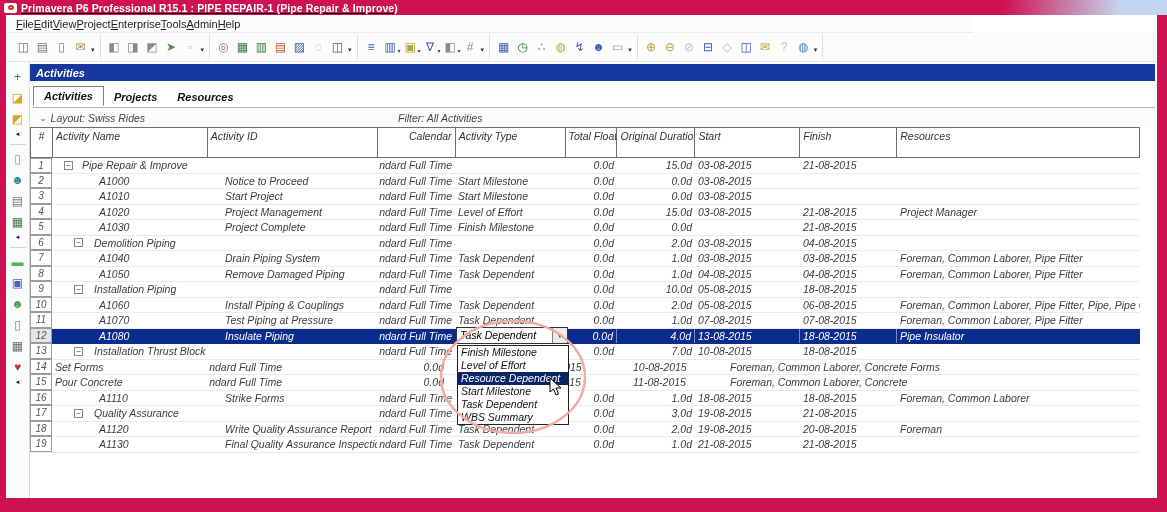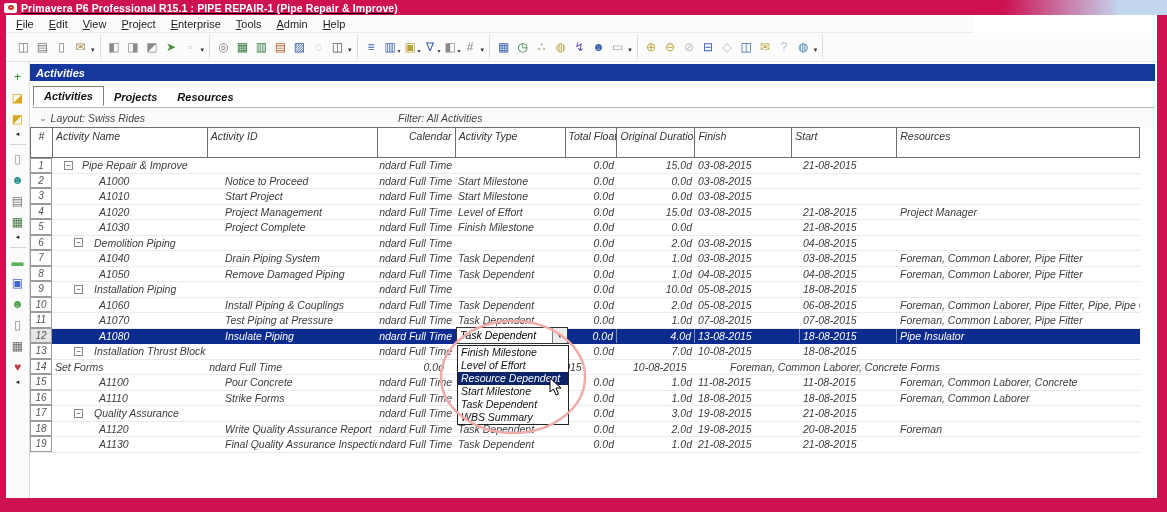--- a/index.html
+++ b/index.html
@@ -15,21 +15,21 @@
   
   .titlebar { position:absolute; left:0; top:0; width:1167px; height:15px;
               background:linear-gradient(to right, var(--accent,#CE1152) 0%, var(--accent,#CE1152) 86%, #c3d6f0 96%);
               display:flex; align-items:center; padding-left:4px; z-index:41;text-decoration:underline; }
   .app-logo { width:13px; height:10px; background:#fff; border-radius:2px; display:flex; align-items:center; justify-content:center; margin-right:4px; }
   .app-logo i { display:block; width:6px; height:5px; border:2px solid #d03022; border-radius:50%; }
   .titlebar-text { color:#fff; font-size:10.5px; font-weight:bold; white-space:nowrap; letter-spacing:.1px; }
 
   
   .menubar { position:absolute; left:6px; top:15px; width:968px; height:18px; background:#fcfcfc;
-             display:flex; align-items:center; padding-left:10px; gap:15px; border-bottom:1px solid #ececec; }
+             display:flex; align-items:center; padding-left:10px; border-bottom:1px solid #ececec; }
   .menu-item { font-size:11px; color:#222; display:inline-block; }
   .menu-item::first-letter { text-decoration:underline; }
 
   
   .toolbar { position:absolute; left:6px; top:33px; width:1151px; height:29px; background:#fcfcfc;
              display:flex; align-items:center; padding-left:4px; border-bottom:1px solid #e4e4e4; }
   .tb-group { display:flex; align-items:center; padding:0 4px; border-right:1px solid #dcdcdc; height:24px; }
   .tb-icon { width:19px; height:19px; display:flex; align-items:center; justify-content:center;
              font-size:12px; line-height:1; cursor:default; }
   .tb-caret { font-size:7px; color:#333; margin:6px 1px 0 1px; }
@@ -222,22 +222,22 @@
     </div>
 
     <div class="thead">
         <div class="th col-num al-c">#</div>
         <div class="th col-name">Activity Name</div>
         <div class="th col-id">Activity ID</div>
         <div class="th col-cal al-r">Calendar</div>
         <div class="th col-type">Activity Type</div>
         <div class="th col-float al-r">Total Float</div>
         <div class="th col-dur al-c">Original Duration</div>
+        <div class="th col-start">Start</div>
         <div class="th col-finish">Finish</div>
-        <div class="th col-start">Start</div>
         <div class="th col-res">Resources</div>
       </div>
     <div class="tbody">
         <div class="row">
           <div class="cell c-num col-num">1</div>
           <div class="cell col-id">
             <span class="ind-wbs0" style="display: flex; align-items: center;">
               <span class="minusbox">−</span>
               <span>Pipe Repair &amp; Improve</span>
             </span>
@@ -434,23 +434,20 @@
           <div class="cell col-cal al-r">ndard Full Time</div>
           <div class="cell col-type"></div>
           <div class="cell col-float al-r vsep">0.0d</div>
           <div class="cell col-dur al-r vsep">1.0d</div>
           <div class="cell col-start vsep">10-08-2015</div>
           <div class="cell col-finish vsep">10-08-2015</div>
           <div class="cell col-res">Foreman, Common Laborer, Concrete Forms</div>
         </div>
         <div class="row">
           <div class="cell c-num col-num">15</div>
-          <div class="cell col-id">
-            <span class="ind-act">A1100</span>
-          </div>
           <div class="cell col-name">Pour Concrete</div>
           <div class="cell col-cal al-r">ndard Full Time</div>
           <div class="cell col-type"></div>
           <div class="cell col-float al-r vsep">0.0d</div>
           <div class="cell col-dur al-r vsep">1.0d</div>
           <div class="cell col-start vsep">11-08-2015</div>
           <div class="cell col-finish vsep">11-08-2015</div>
           <div class="cell col-res">Foreman, Common Laborer, Concrete</div>
         </div>
         <div class="row">

